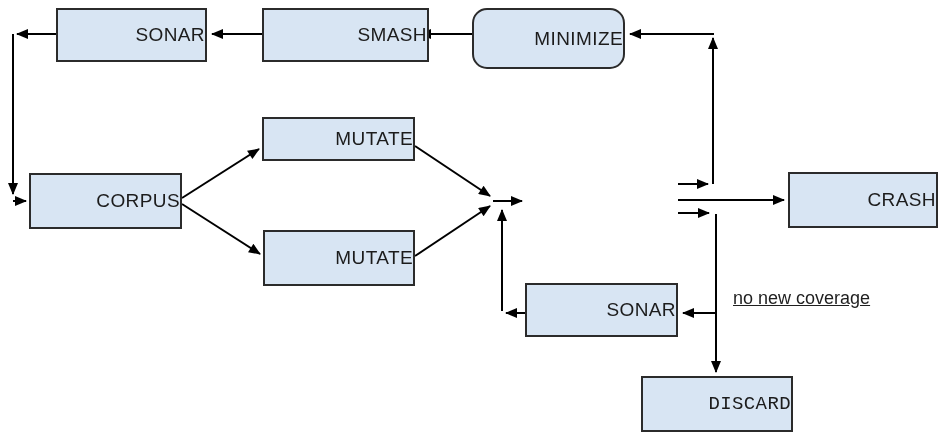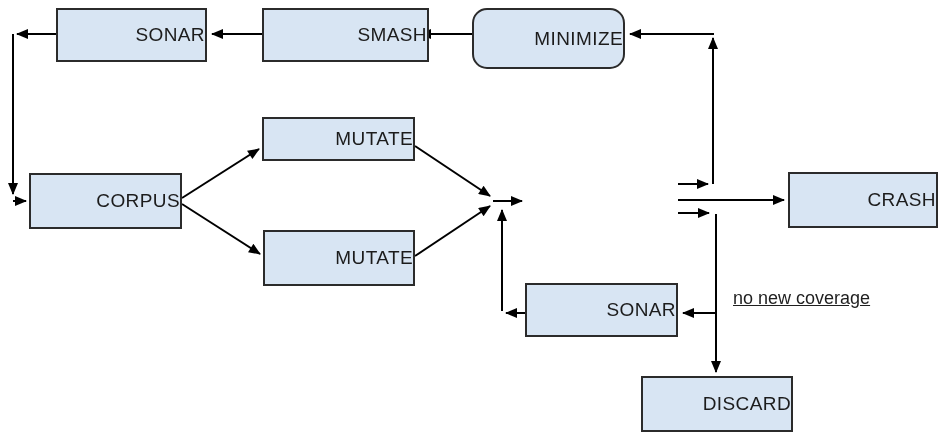--- a/index.html
+++ b/index.html
@@ -113,20 +113,20 @@
 
 
   <div class="node" style="left:788px; top:172px; width:150px; height:56px;">
     <span>CRASH</span>
   </div>
 
   <div class="node" style="left:525px; top:283px; width:153px; height:54px;">
     <span>SONAR</span>
   </div>
 
-  <div class="node" style="left:641px; top:376px; width:152px; height:56px;">
+  <div class="node" style="left:641px; top:376px; width:152px; height:56px;font-family:Liberation Mono, monospace;">
     <span>DISCARD</span>
   </div>
 
 
   <div class="edge-label" style="left:733px; top:288px;text-decoration:underline;">no new coverage</div>
 
 </div>
 
 </body></html>

